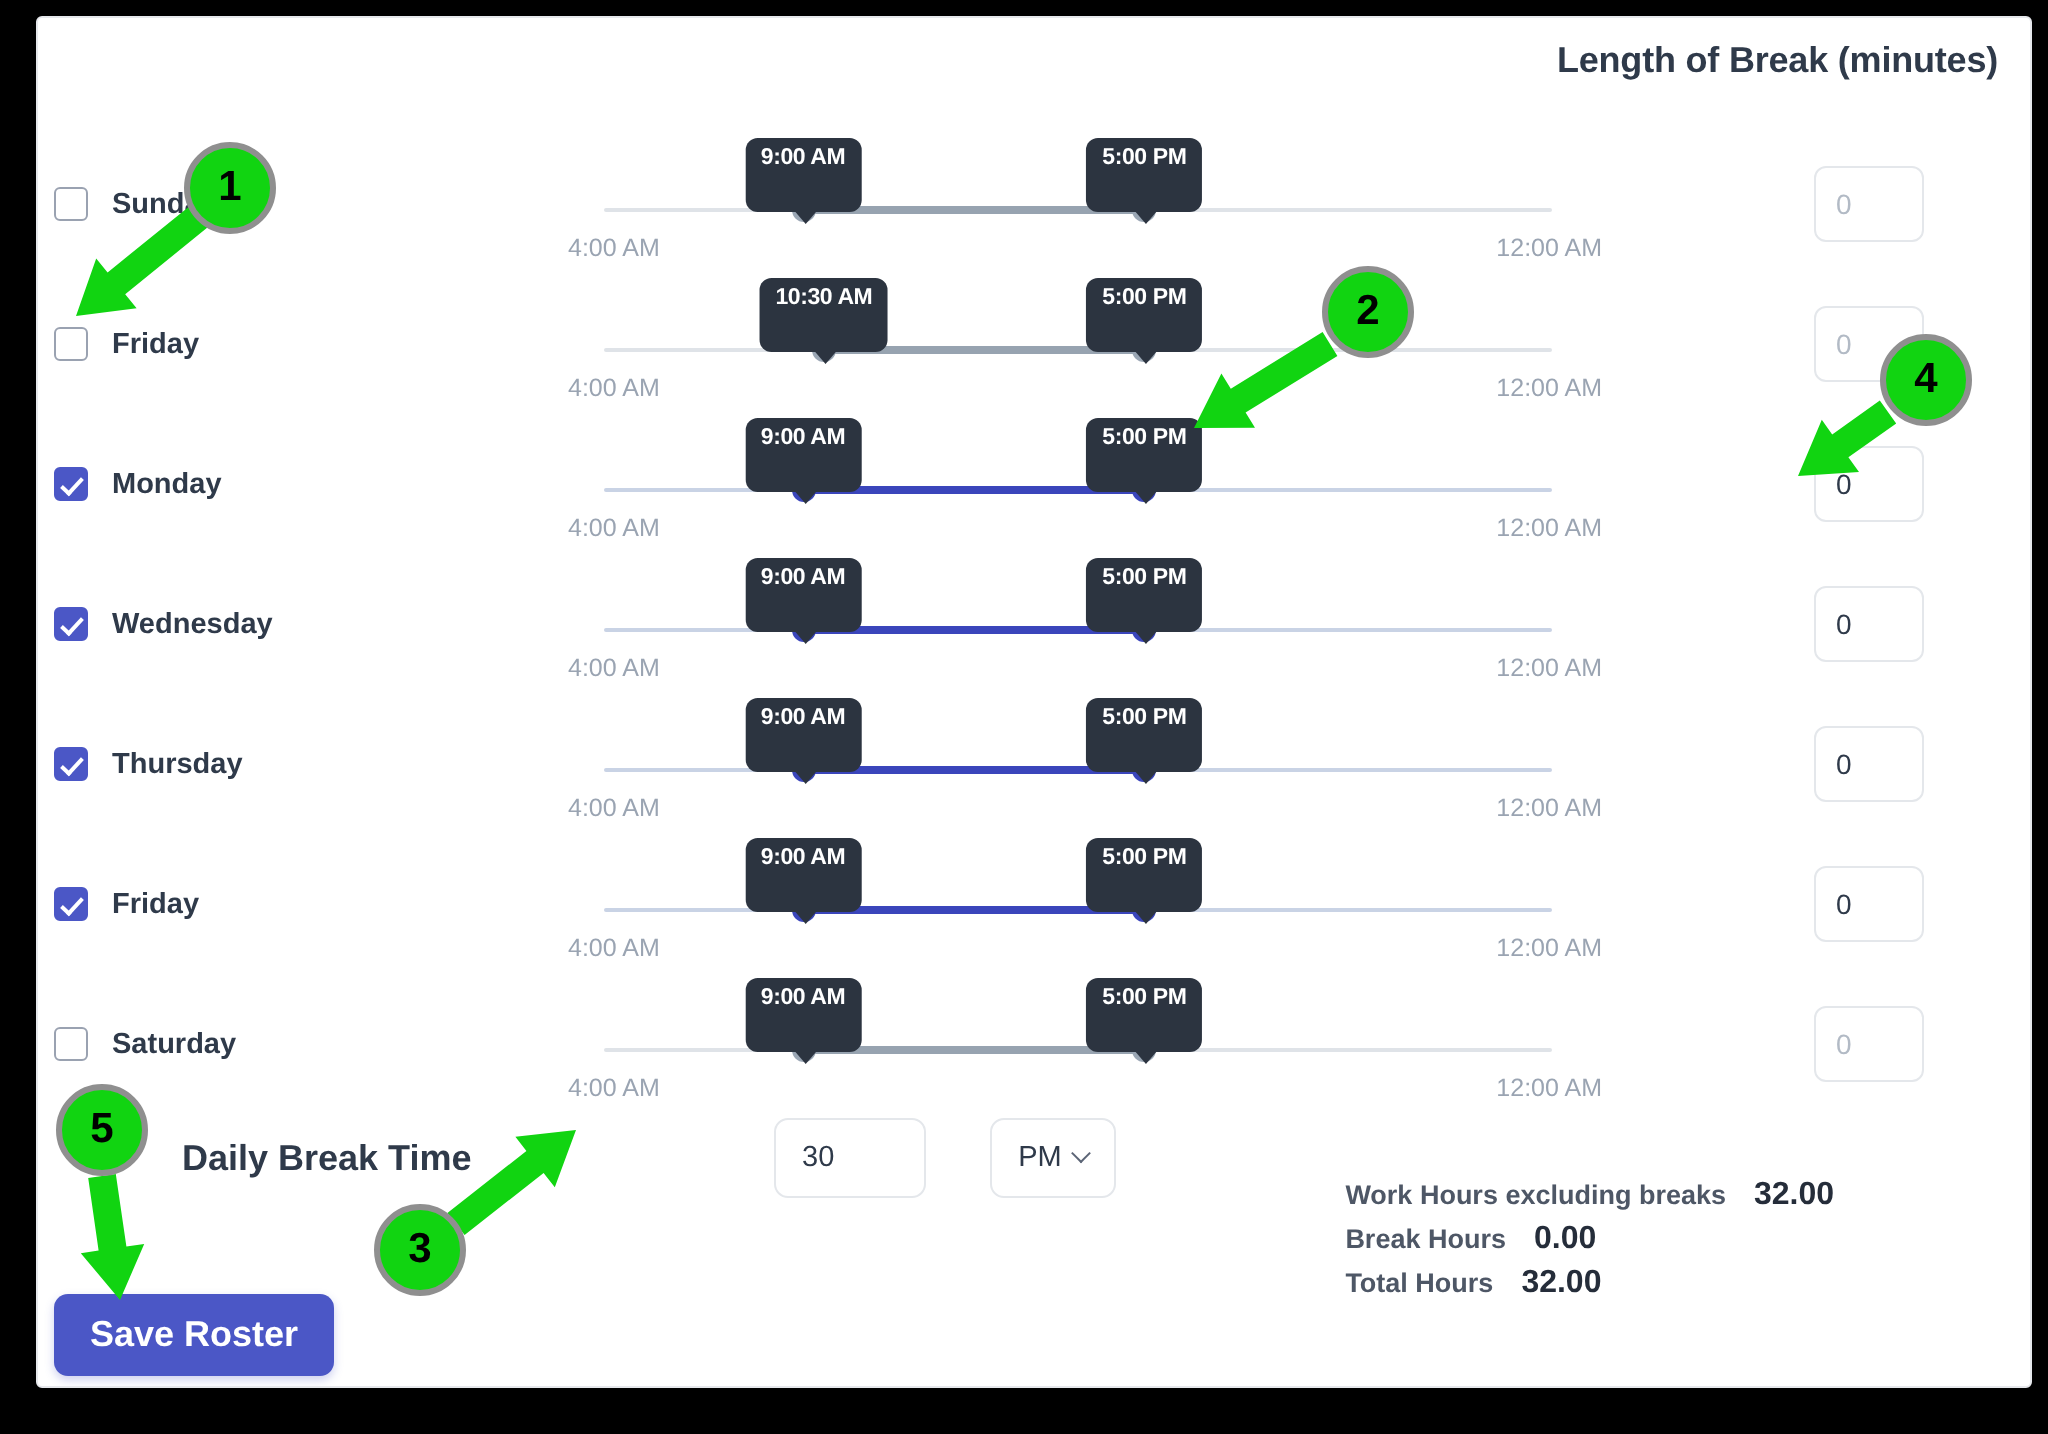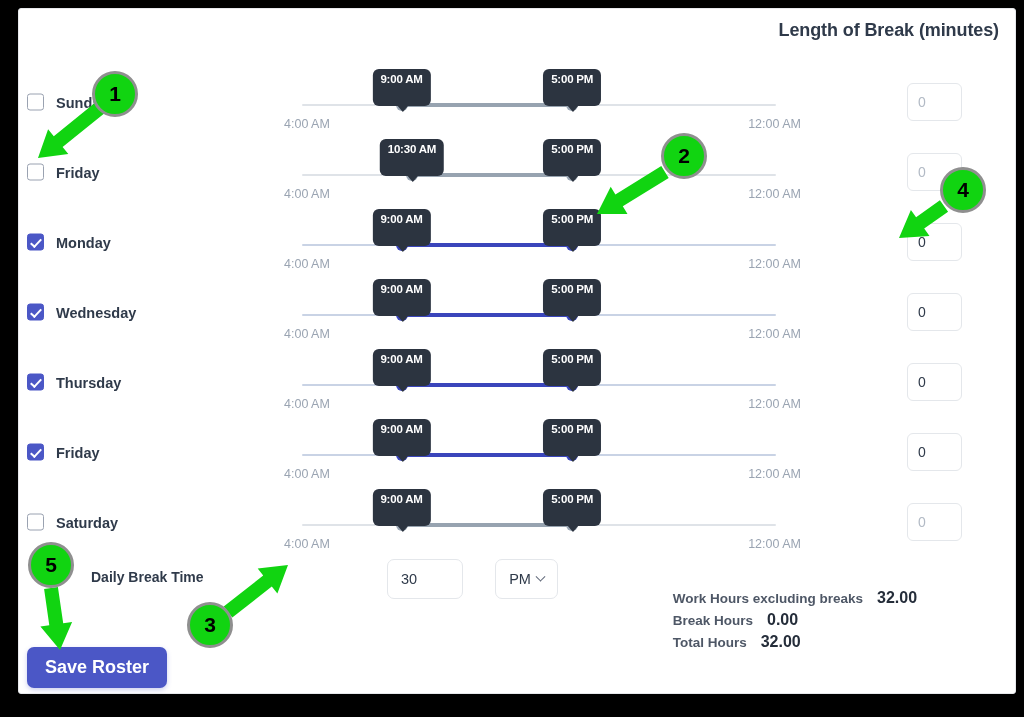--- a/index.html
+++ b/index.html
@@ -148,21 +148,21 @@
     color: #2f3a4a;
     padding: 0 10px;
     font-family: "Liberation Sans", sans-serif;
     outline: none;
   }
   .row.off .break-input { color: #b2bac5; }
   
   .break-time-label {
     position: absolute;
     left: 72px; top: 560px;
-    font-size: 14px; font-weight: bold;
+    font-size: 18px; font-weight: bold;
     color: #2f3a4a;
   }
   .tfield {
     position: absolute; top: 550px;
     height: 40px;
     border: 1px solid #e4e7eb;
     border-radius: 7px;
     background: #ffffff;
     font-size: 14.5px;
     color: #2f3a4a;

